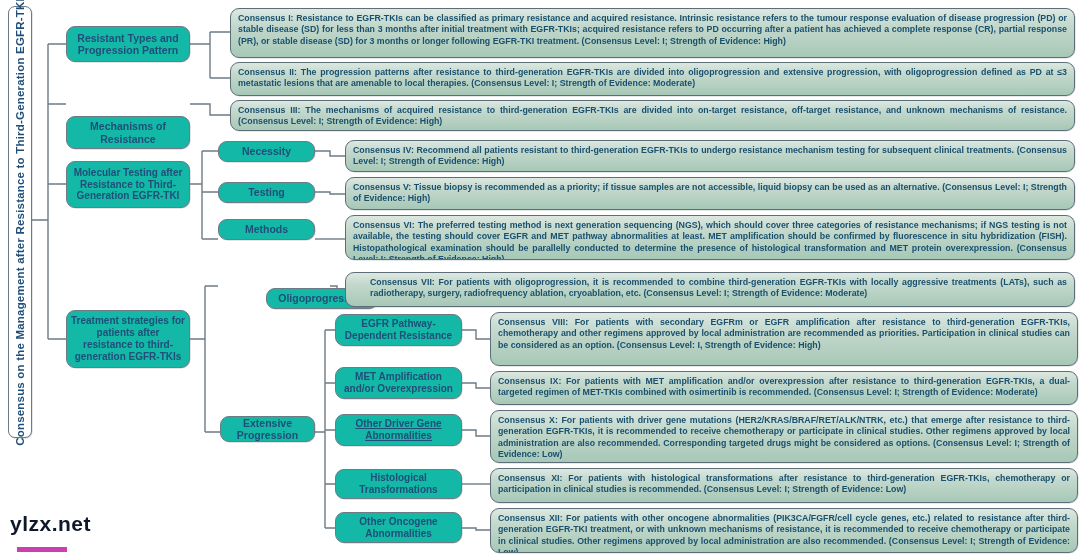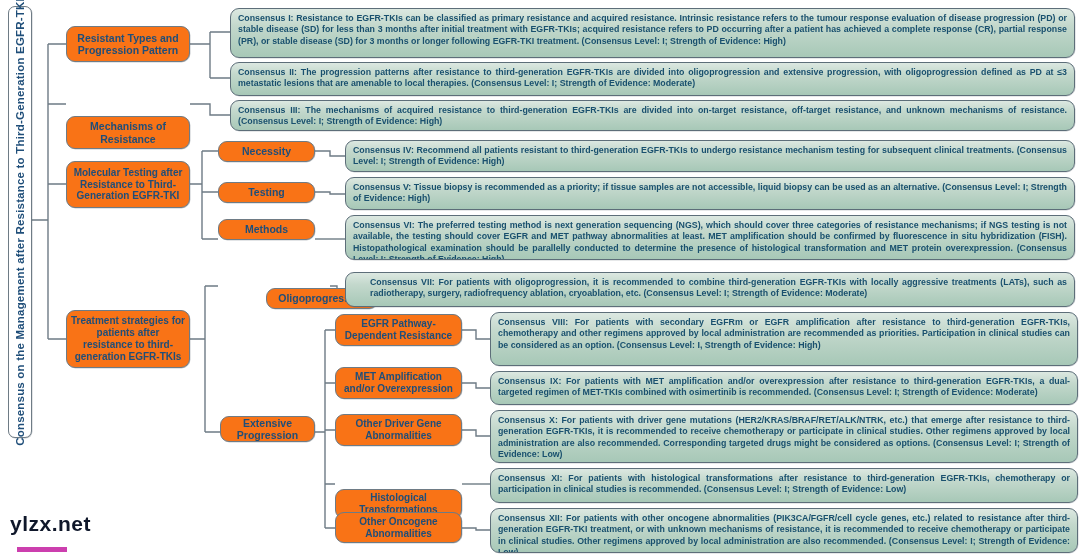--- a/index.html
+++ b/index.html
@@ -2,21 +2,21 @@
 <html><head>
 <meta charset="utf-8">
 <style>
   html,body{margin:0;padding:0;background:#ffffff;}
   #canvas{
     position:relative;width:1080px;height:554px;background:#ffffff;overflow:hidden;
     font-family:"Liberation Sans","DejaVu Sans",sans-serif;
   }
   svg.wires{position:absolute;left:0;top:0;width:1080px;height:554px;pointer-events:none;}
   .node{
-    position:absolute;background:#f97316;border:1.4px solid #6e7b85;border-radius:9px;
+    position:absolute;background:#14b8a6;border:1.4px solid #6e7b85;border-radius:9px;
     color:#1f4e79;font-weight:bold;display:flex;align-items:center;justify-content:center;
     text-align:center;box-sizing:border-box;padding:2px 4px;line-height:1.18;
     box-shadow:0.5px 0.5px 0 rgba(90,100,110,.35);
   }
   .root{
     position:absolute;left:8px;top:6px;width:24px;height:432px;
     background:#ffffff;border:1.4px solid #6e7b85;border-radius:7px;
     display:flex;align-items:center;justify-content:center;box-sizing:border-box;
     box-shadow:0.5px 0.5px 0 rgba(90,100,110,.35);
   }
@@ -105,24 +105,24 @@
   <div class="node fs10" style="left:220px;top:416px;width:95px;height:26px;">
     <span>Extensive Progression</span>
   </div>
 
   <div class="node fs9" style="left:335px;top:314px;width:127px;height:32px;">
     <span>EGFR Pathway-Dependent Resistance</span>
   </div>
   <div class="node fs9" style="left:335px;top:367px;width:127px;height:32px;">
     <span>MET Amplification and/or Overexpression</span>
   </div>
-  <div class="node fs9" style="left:335px;top:414px;width:127px;height:32px;">
+  <div class="node fs9" style="left:335px;top:414px;width:127px;height:32px;text-decoration:underline;">
     <span>Other Driver Gene Abnormalities</span>
   </div>
-  <div class="node fs9" style="left:335px;top:469px;width:127px;height:30px;margin-top:20px;">
+  <div class="node fs9" style="left:335px;top:469px;width:127px;height:30px;">
     <span>Histological Transformations</span>
   </div>
   <div class="node fs9" style="left:335px;top:512px;width:127px;height:31px;">
     <span>Other Oncogene Abnormalities</span>
   </div>
 
   <div class="cons" style="left:230px;top:8px;width:845px;height:50px;">Consensus I: Resistance to EGFR-TKIs can be classified as primary resistance and acquired resistance. Intrinsic resistance refers to the tumour response evaluation of disease progression (PD) or stable disease (SD) for less than 3 months after initial treatment with EGFR-TKIs; acquired resistance refers to PD occurring after a patient has achieved a complete response (CR), partial response (PR), or stable disease (SD) for 3 months or longer following EGFR-TKI treatment. (Consensus Level: I; Strength of Evidence: High)</div>
   <div class="cons" style="left:230px;top:62px;width:845px;height:34px;">Consensus II: The progression patterns after resistance to third-generation EGFR-TKIs are divided into oligoprogression and extensive progression, with oligoprogression defined as PD at ≤3 metastatic lesions that are amenable to local therapies. (Consensus Level: I; Strength of Evidence: Moderate)</div>
   <div class="cons" style="left:345px;top:140px;width:730px;height:32px;">Consensus IV: Recommend all patients resistant to third-generation EGFR-TKIs to undergo resistance mechanism testing for subsequent clinical treatments. (Consensus Level: I; Strength of Evidence: High)</div>
   <div class="cons" style="left:230px;top:100px;width:845px;height:31px;">Consensus III: The mechanisms of acquired resistance to third-generation EGFR-TKIs are divided into on-target resistance, off-target resistance, and unknown mechanisms of resistance. (Consensus Level: I; Strength of Evidence: High)</div>

